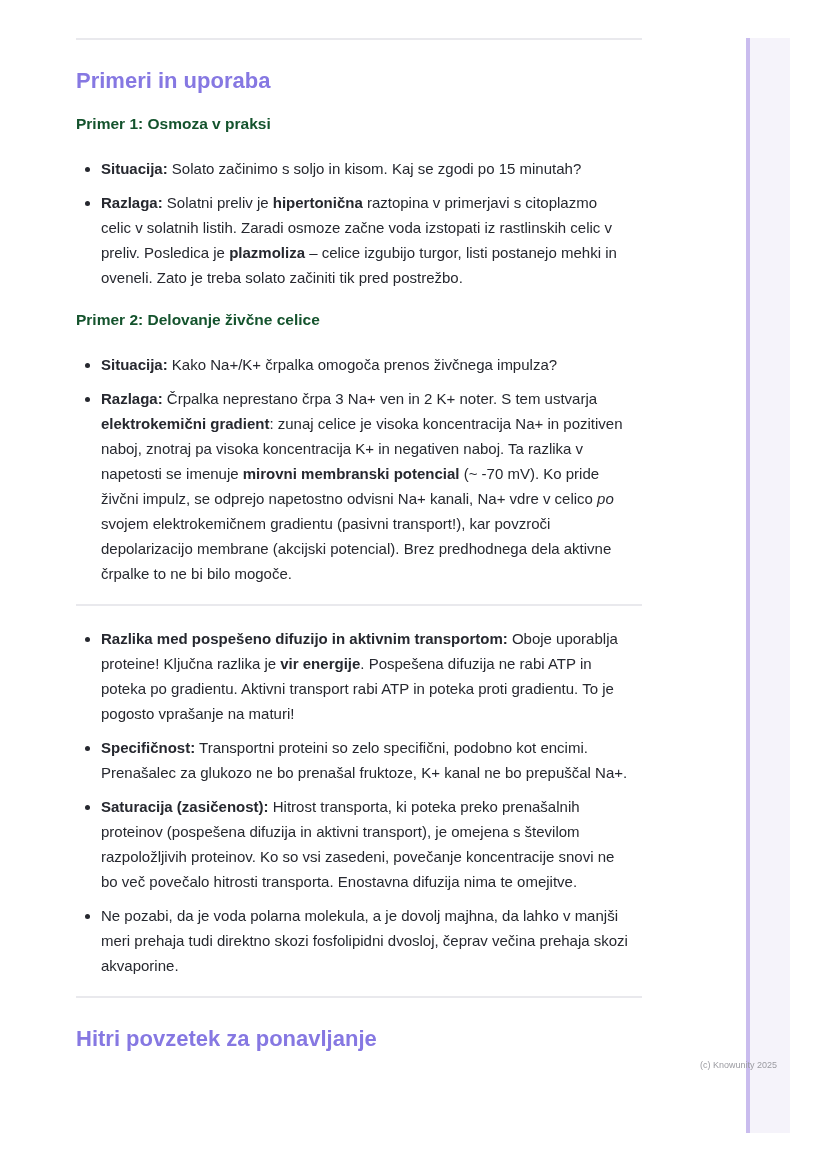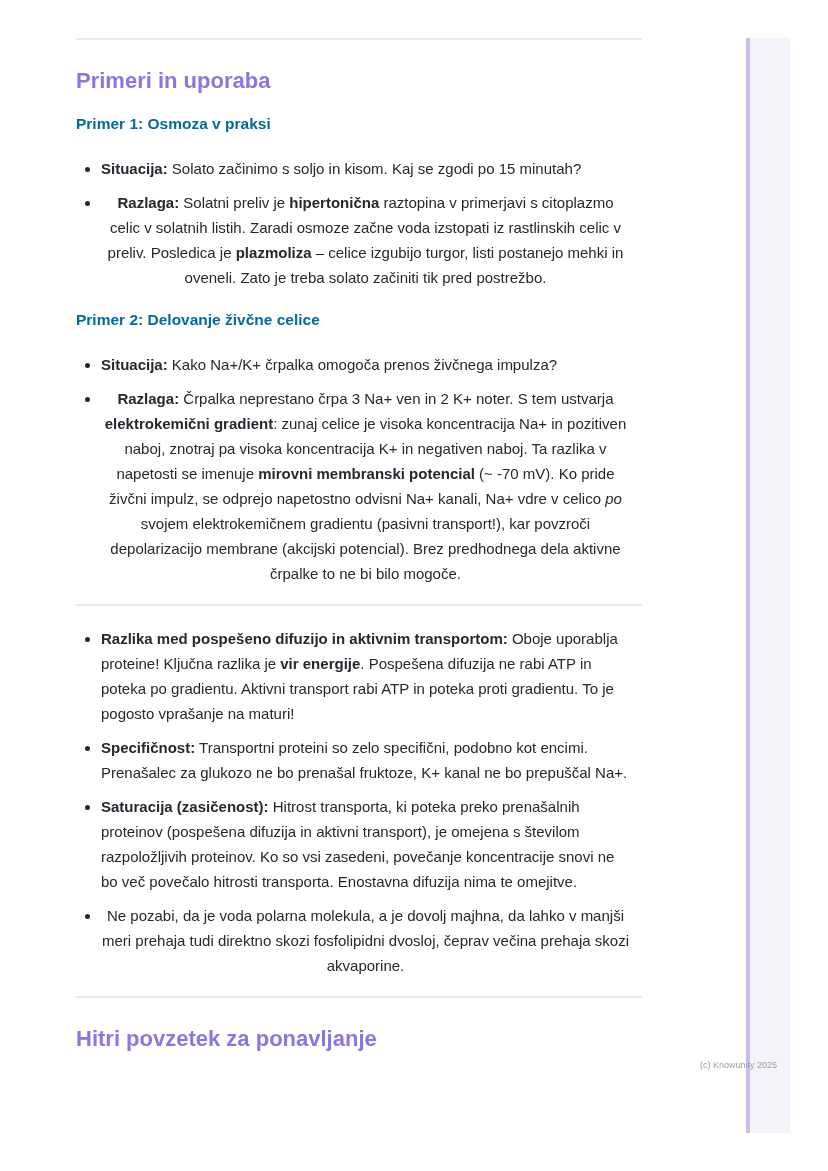--- a/index.html
+++ b/index.html
@@ -20,34 +20,34 @@
     box-sizing:content-box;
   }
   .divider{height:2px;background:#e9e9ed;margin:0;}
   .sec h2{
     font-size:22px;line-height:26px;font-weight:700;
     color:#8678e2;
     margin:28px 0 0 0;
   }
   .sec h3{
     font-size:15.5px;line-height:20px;font-weight:700;
-    color:#0369a1;
+    color:#14532d;
     margin:20px 0 0 0;
   }
   .sec ul{
     margin:22px 12px 0 0;
     padding:0 0 0 25px;
     list-style:disc outside;
   }
   .sec li{
     font-size:15px;line-height:25px;
     margin:0 0 9px 0;
     color:#26282f;
   }
-  .sec li:last-child{margin-bottom:0;text-align:center;}
+  .sec li:last-child{margin-bottom:0;}
   .sec li strong{font-weight:700;}
   .sec li em{font-style:italic;}
   .sec-poudarki .divider{margin-top:18px;}
   .sec-poudarki ul{margin-top:20px;}
   .sec-povzetek .divider{margin-top:18px;}
   .side-strip{
     position:absolute;
     left:746px;top:38px;
     width:40px;height:1095px;
     background:#f5f3fa;

